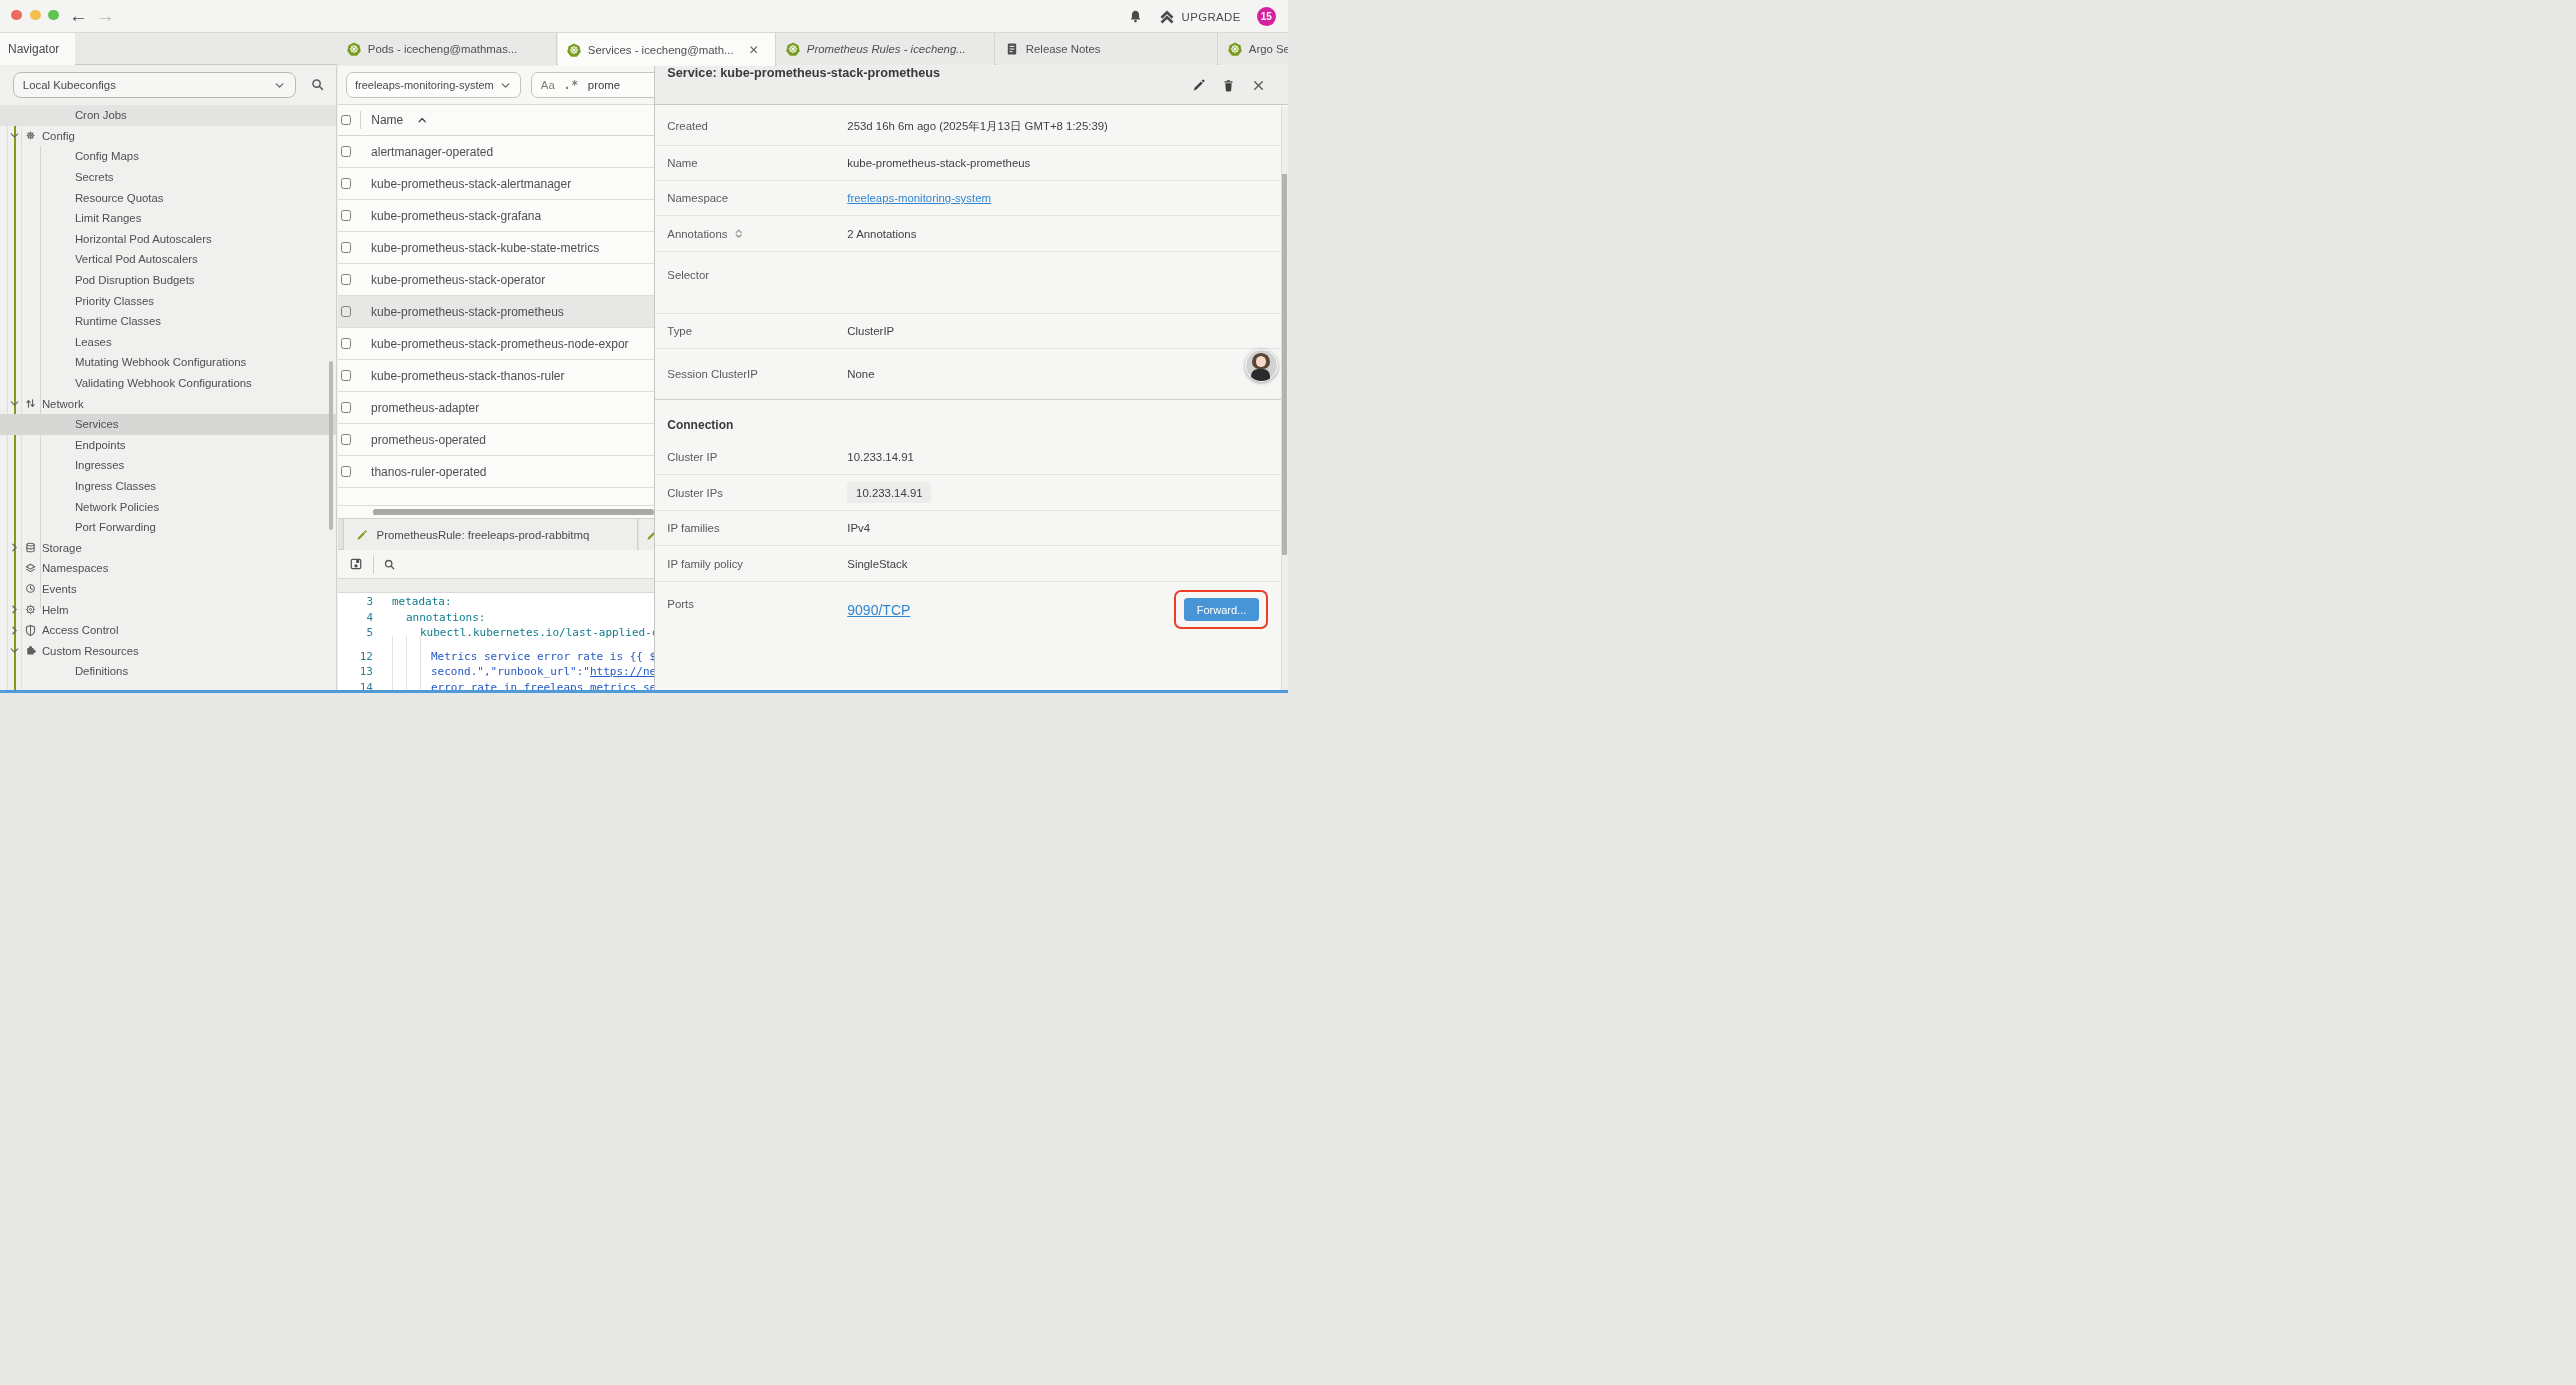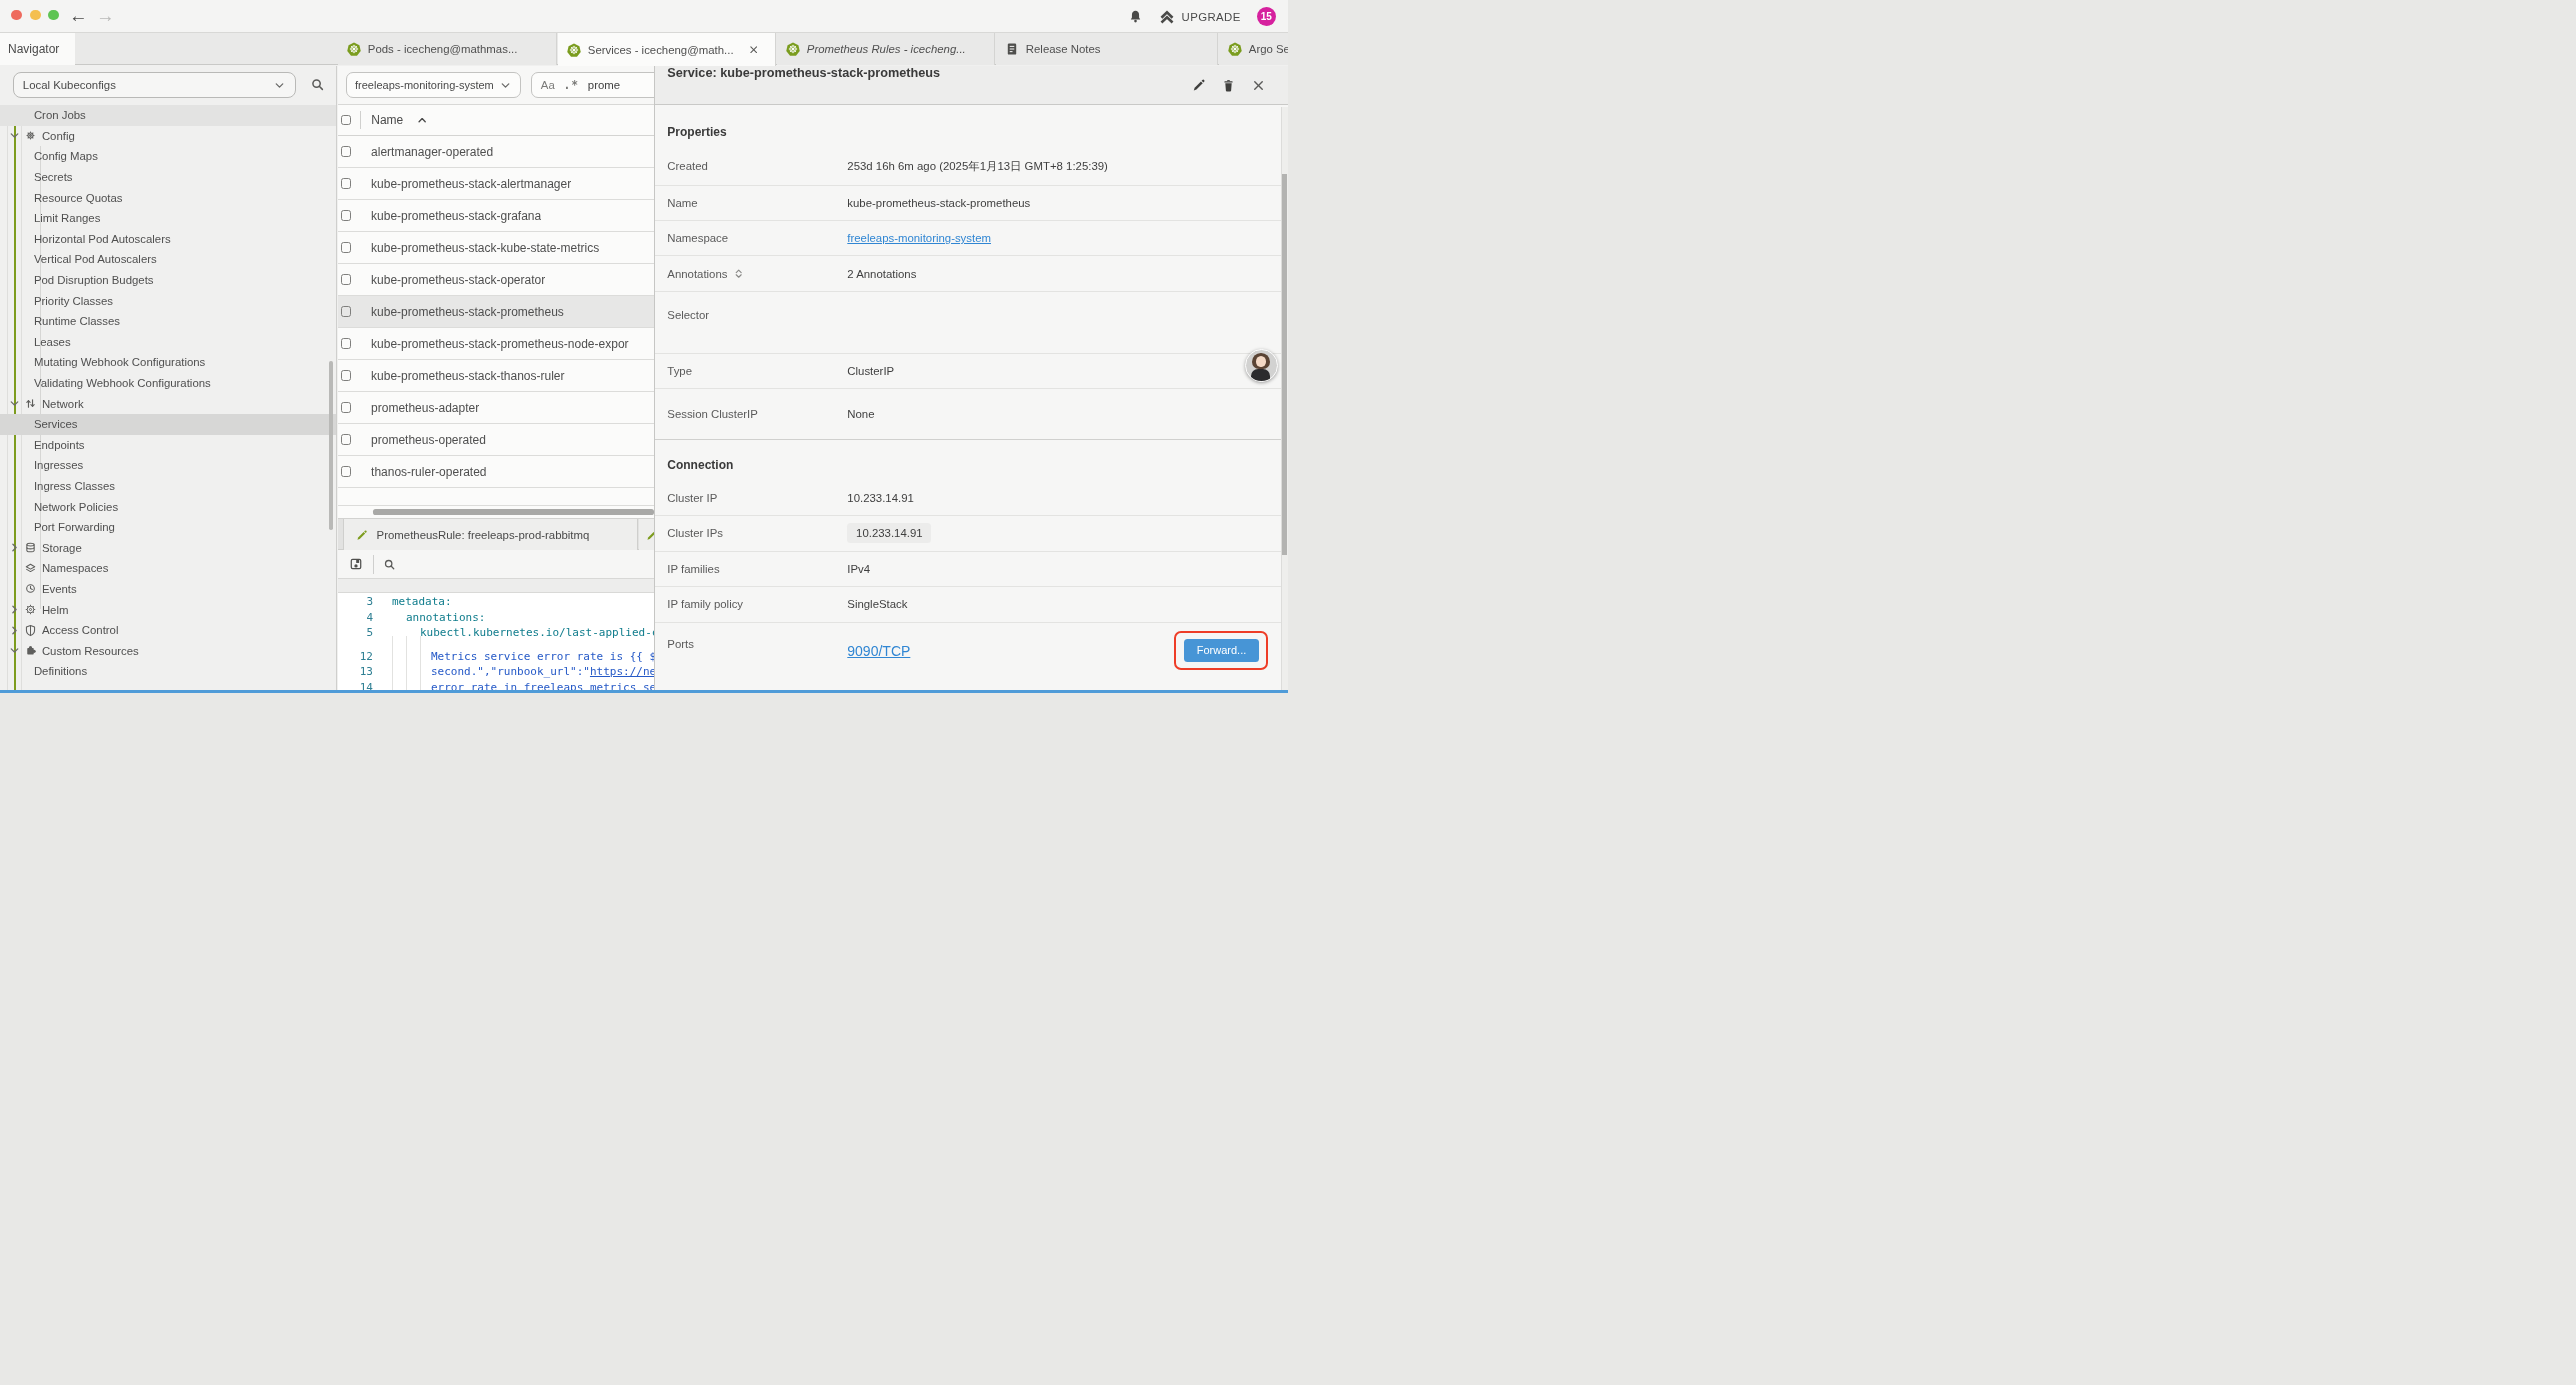--- a/index.html
+++ b/index.html
@@ -36,21 +36,21 @@
   .sidebar .divider-r { position:absolute; right:0; top:0; bottom:0; width:0.9px; background:#cfcfcd; }
   .kube-select { position:absolute; left:13px; top:6.1px; width:283px; height:26px; border:0.9px solid #b9b9b7; border-radius:8px; background:#f6f6f5; display:flex; align-items:center; padding:0 8.8px; font-size:11.4px; color:#4a4a4a; }
   .kube-select .chev { margin-left:auto; }
   .side-search { position:absolute; left:310px; top:11.4px; }
   .tree { position:absolute; left:0; top:39px; width:337px; }
   .guide { position:absolute; top:39px; bottom:0; width:0.9px; background:#dededc; }
   .g1 { left:7px; } .g3 { left:21px; }
   .g2 { left:14px; width:1.8px; background:#7d9c1e; }
   .child-guide { position:absolute; left:40px; width:0.9px; background:#d6d6d4; }
   .nav-item { height:20.6px; display:flex; align-items:center; font-size:11.4px; color:#4f4f4f; white-space:nowrap; cursor:default; }
-  .nav-item.child { }
+  .nav-item.child { padding-left:41px; }
   .nav-item.group { padding-left:8px; }
   .nav-item .chevbox { width:13px; height:13px; margin-right:2.6px; }
   .nav-item .chevbox svg { width:13px; height:13px; }
   .nav-item .chevbox.right svg { transform:rotate(-90deg); }
   .nav-item .chevbox.nochev { visibility:hidden; }
   .nav-item .iconbox { width:13px; height:13px; margin-right:5.3px; }
   .nav-item .iconbox svg { width:13px; height:13px; }
   .nav-item.hover { background:#e3e3e2; }
   .nav-item.selected { background:#d7d7d6; }
   .side-scroll { position:absolute; left:329px; top:295px; width:3.5px; height:169px; background:#b9b9b7; border-radius:1.8px; }
@@ -943,21 +943,20 @@
           </span>
         <span>
             <svg width="15" height="15" viewBox="0 0 17 17">
               <use href="#i-close"></use>
             </svg>
           </span>
       </span>
     </div>
 
     <div class="d-body">
-      <div class="section-h">Properties</div>
 
       <div class="drow" style="height:39px;">
         <span class="dlabel">Created</span>
         <span class="dval">253d 16h 6m ago (2025年1月13日 GMT+8 1:25:39)</span>
       </div>
       <div class="drow" style="height:35px;">
         <span class="dlabel">Name</span>
         <span class="dval">kube-prometheus-stack-prometheus</span>
       </div>
       <div class="drow" style="height:35px;">

